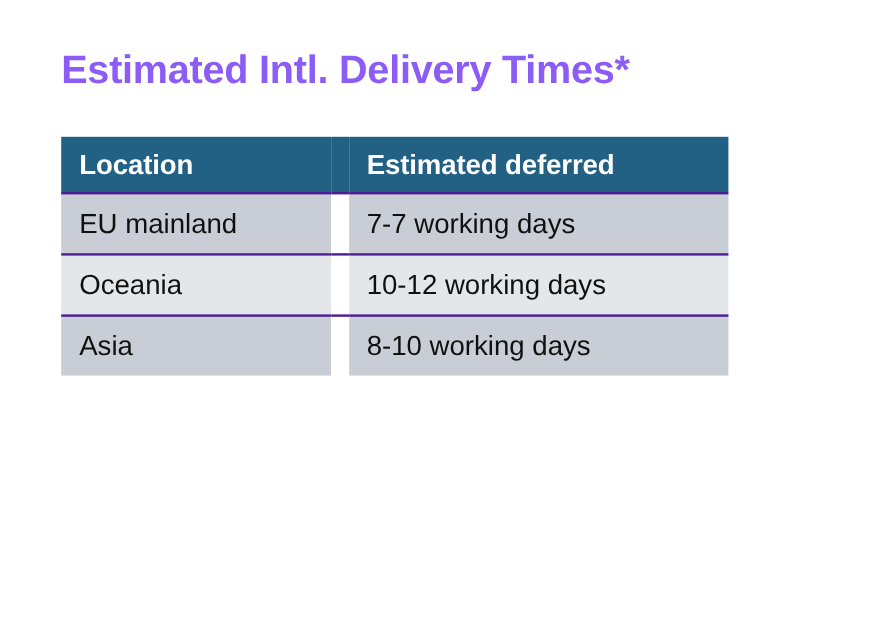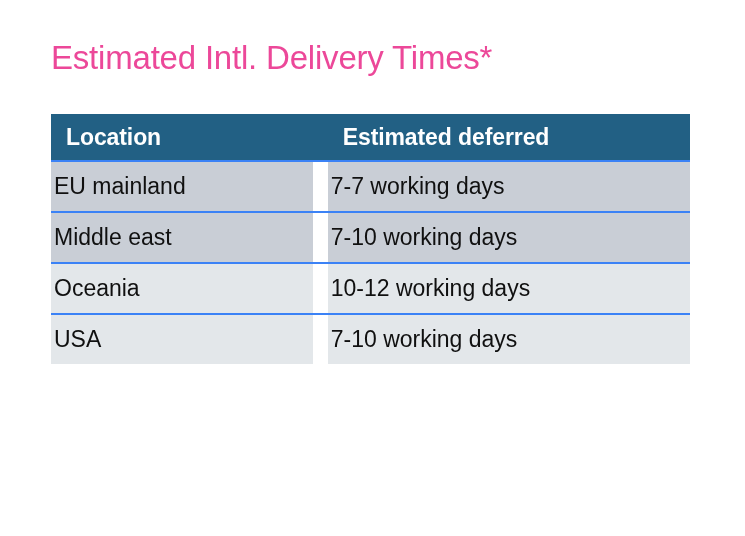--- a/index.html
+++ b/index.html
@@ -23,32 +23,32 @@
     width: 745px;
     height: 536px;
     background: #ffffff;
   }
 
   .page-title {
     position: absolute;
     left: 51px;
     top: 36px;
     font-size: 33px;
-    font-weight: 400;
+    font-weight: 700;
     letter-spacing: -0.2px;
-    color: #ec4899;
+    color: #8b5cf6;
     line-height: 44px;
     white-space: nowrap;
   }
 
   .delivery-table {
     position: absolute;
     left: 51px;
     top: 114px;
-    width: 639px;
+    width: 556px;
     border-collapse: separate;
     border-spacing: 0;
   }
 
   .delivery-table col.col-location { width: 266px; }
   .delivery-table col.col-gap      { width: 6px;   }
   .delivery-table col.col-delivery { width: 367px; }
 
   .delivery-table th,
   .delivery-table td {
@@ -70,23 +70,23 @@
     letter-spacing: -0.1px;
     padding-left: 15px;
     white-space: nowrap;
   }
 
   .data-row td {
     height: 49px;
     font-size: 23px;
     font-weight: 400;
     color: #101010;
-    padding-left: 3px;
+    padding-left: 15px;
     white-space: nowrap;
-    border-top: 2px solid #3b82f6;
+    border-top: 2px solid #4c1d95;
   }
 
   .data-row.shade-dark td.cell {
     background: #c9ced6;
   }
   .data-row.shade-light td.cell {
     background: #e3e7ea;
   }
 
   .footnote {
@@ -122,36 +122,31 @@
     </thead>
     <tbody>
 
       <tr class="data-row shade-dark">
         <td class="cell">EU mainland</td>
         <td class="gap-cell"></td>
         <td class="cell">7-7 working days</td>
       </tr>
 
 
-      <tr class="data-row shade-dark">
-        <td class="cell">Middle east</td>
-        <td class="gap-cell"></td>
-        <td class="cell">7-10 working days</td>
-      </tr>
 
       <tr class="data-row shade-light">
         <td class="cell">Oceania</td>
         <td class="gap-cell"></td>
         <td class="cell">10-12 working days</td>
       </tr>
 
+      <tr class="data-row shade-dark">
+        <td class="cell">Asia</td>
+        <td class="gap-cell"></td>
+        <td class="cell">8-10 working days</td>
+      </tr>
 
-      <tr class="data-row shade-light">
-        <td class="cell">USA</td>
-        <td class="gap-cell"></td>
-        <td class="cell">7-10 working days</td>
-      </tr>
 
     </tbody>
   </table>
 
 
 </div>
 
 </body></html>

